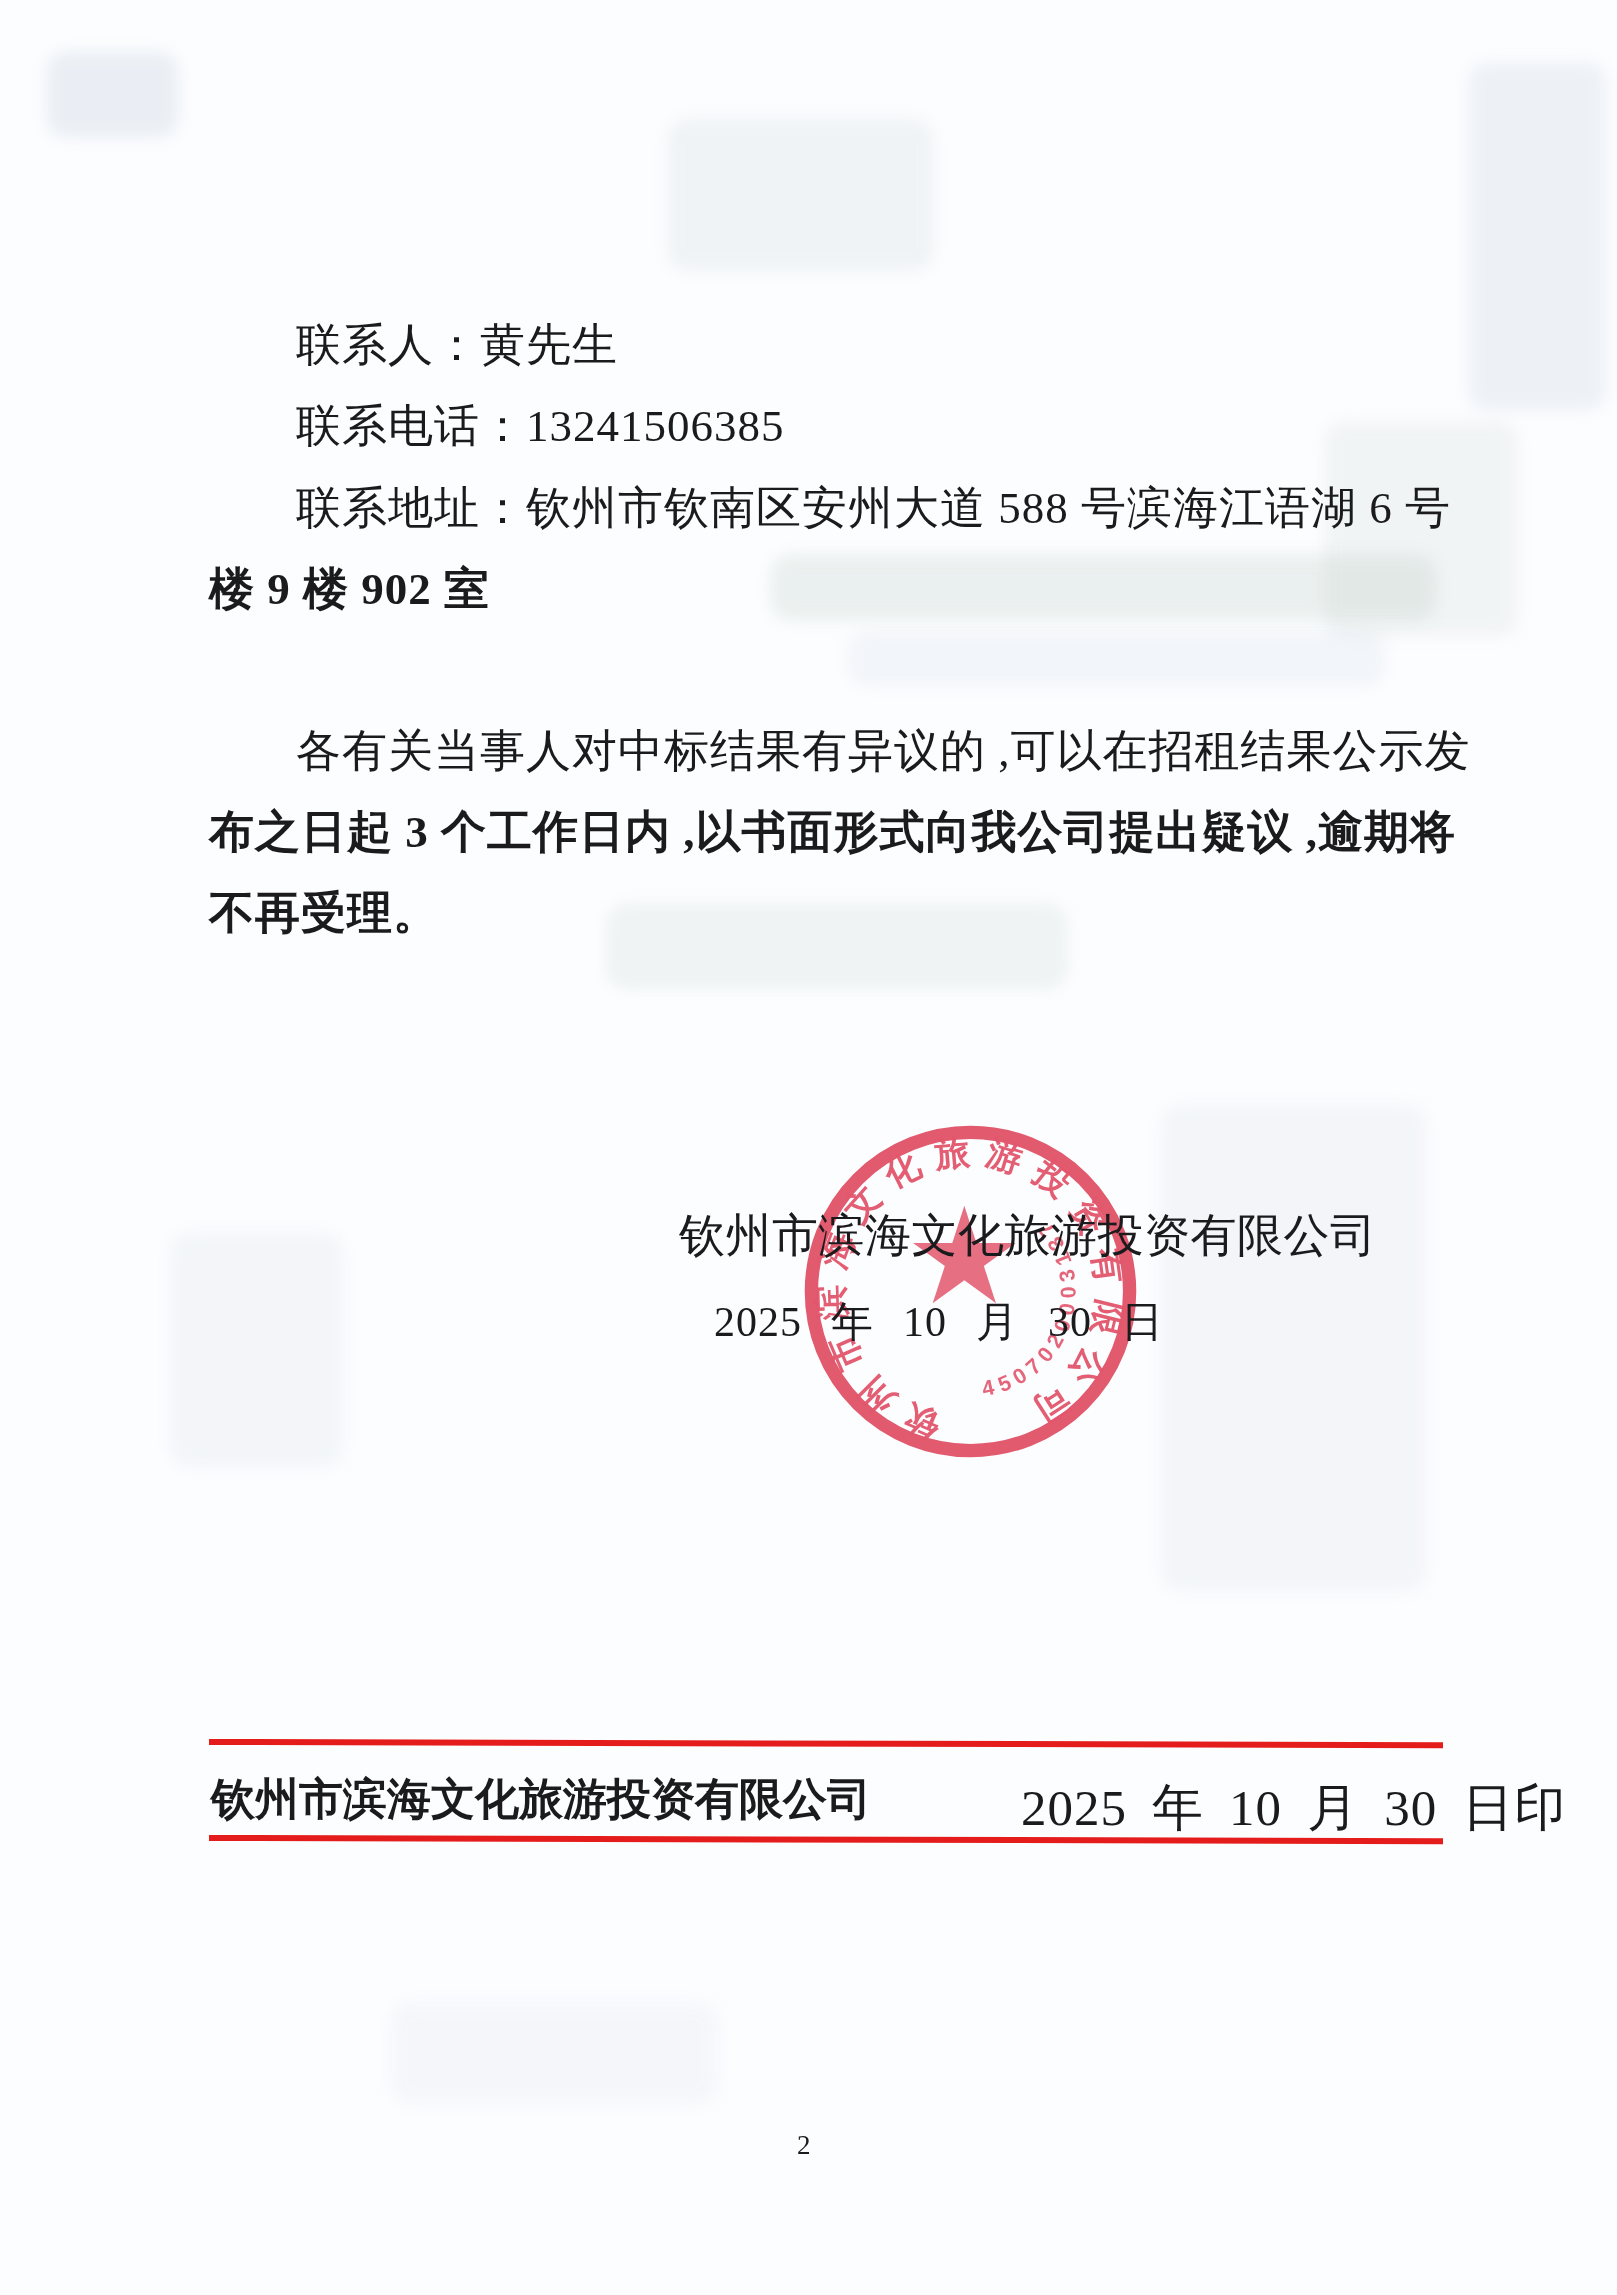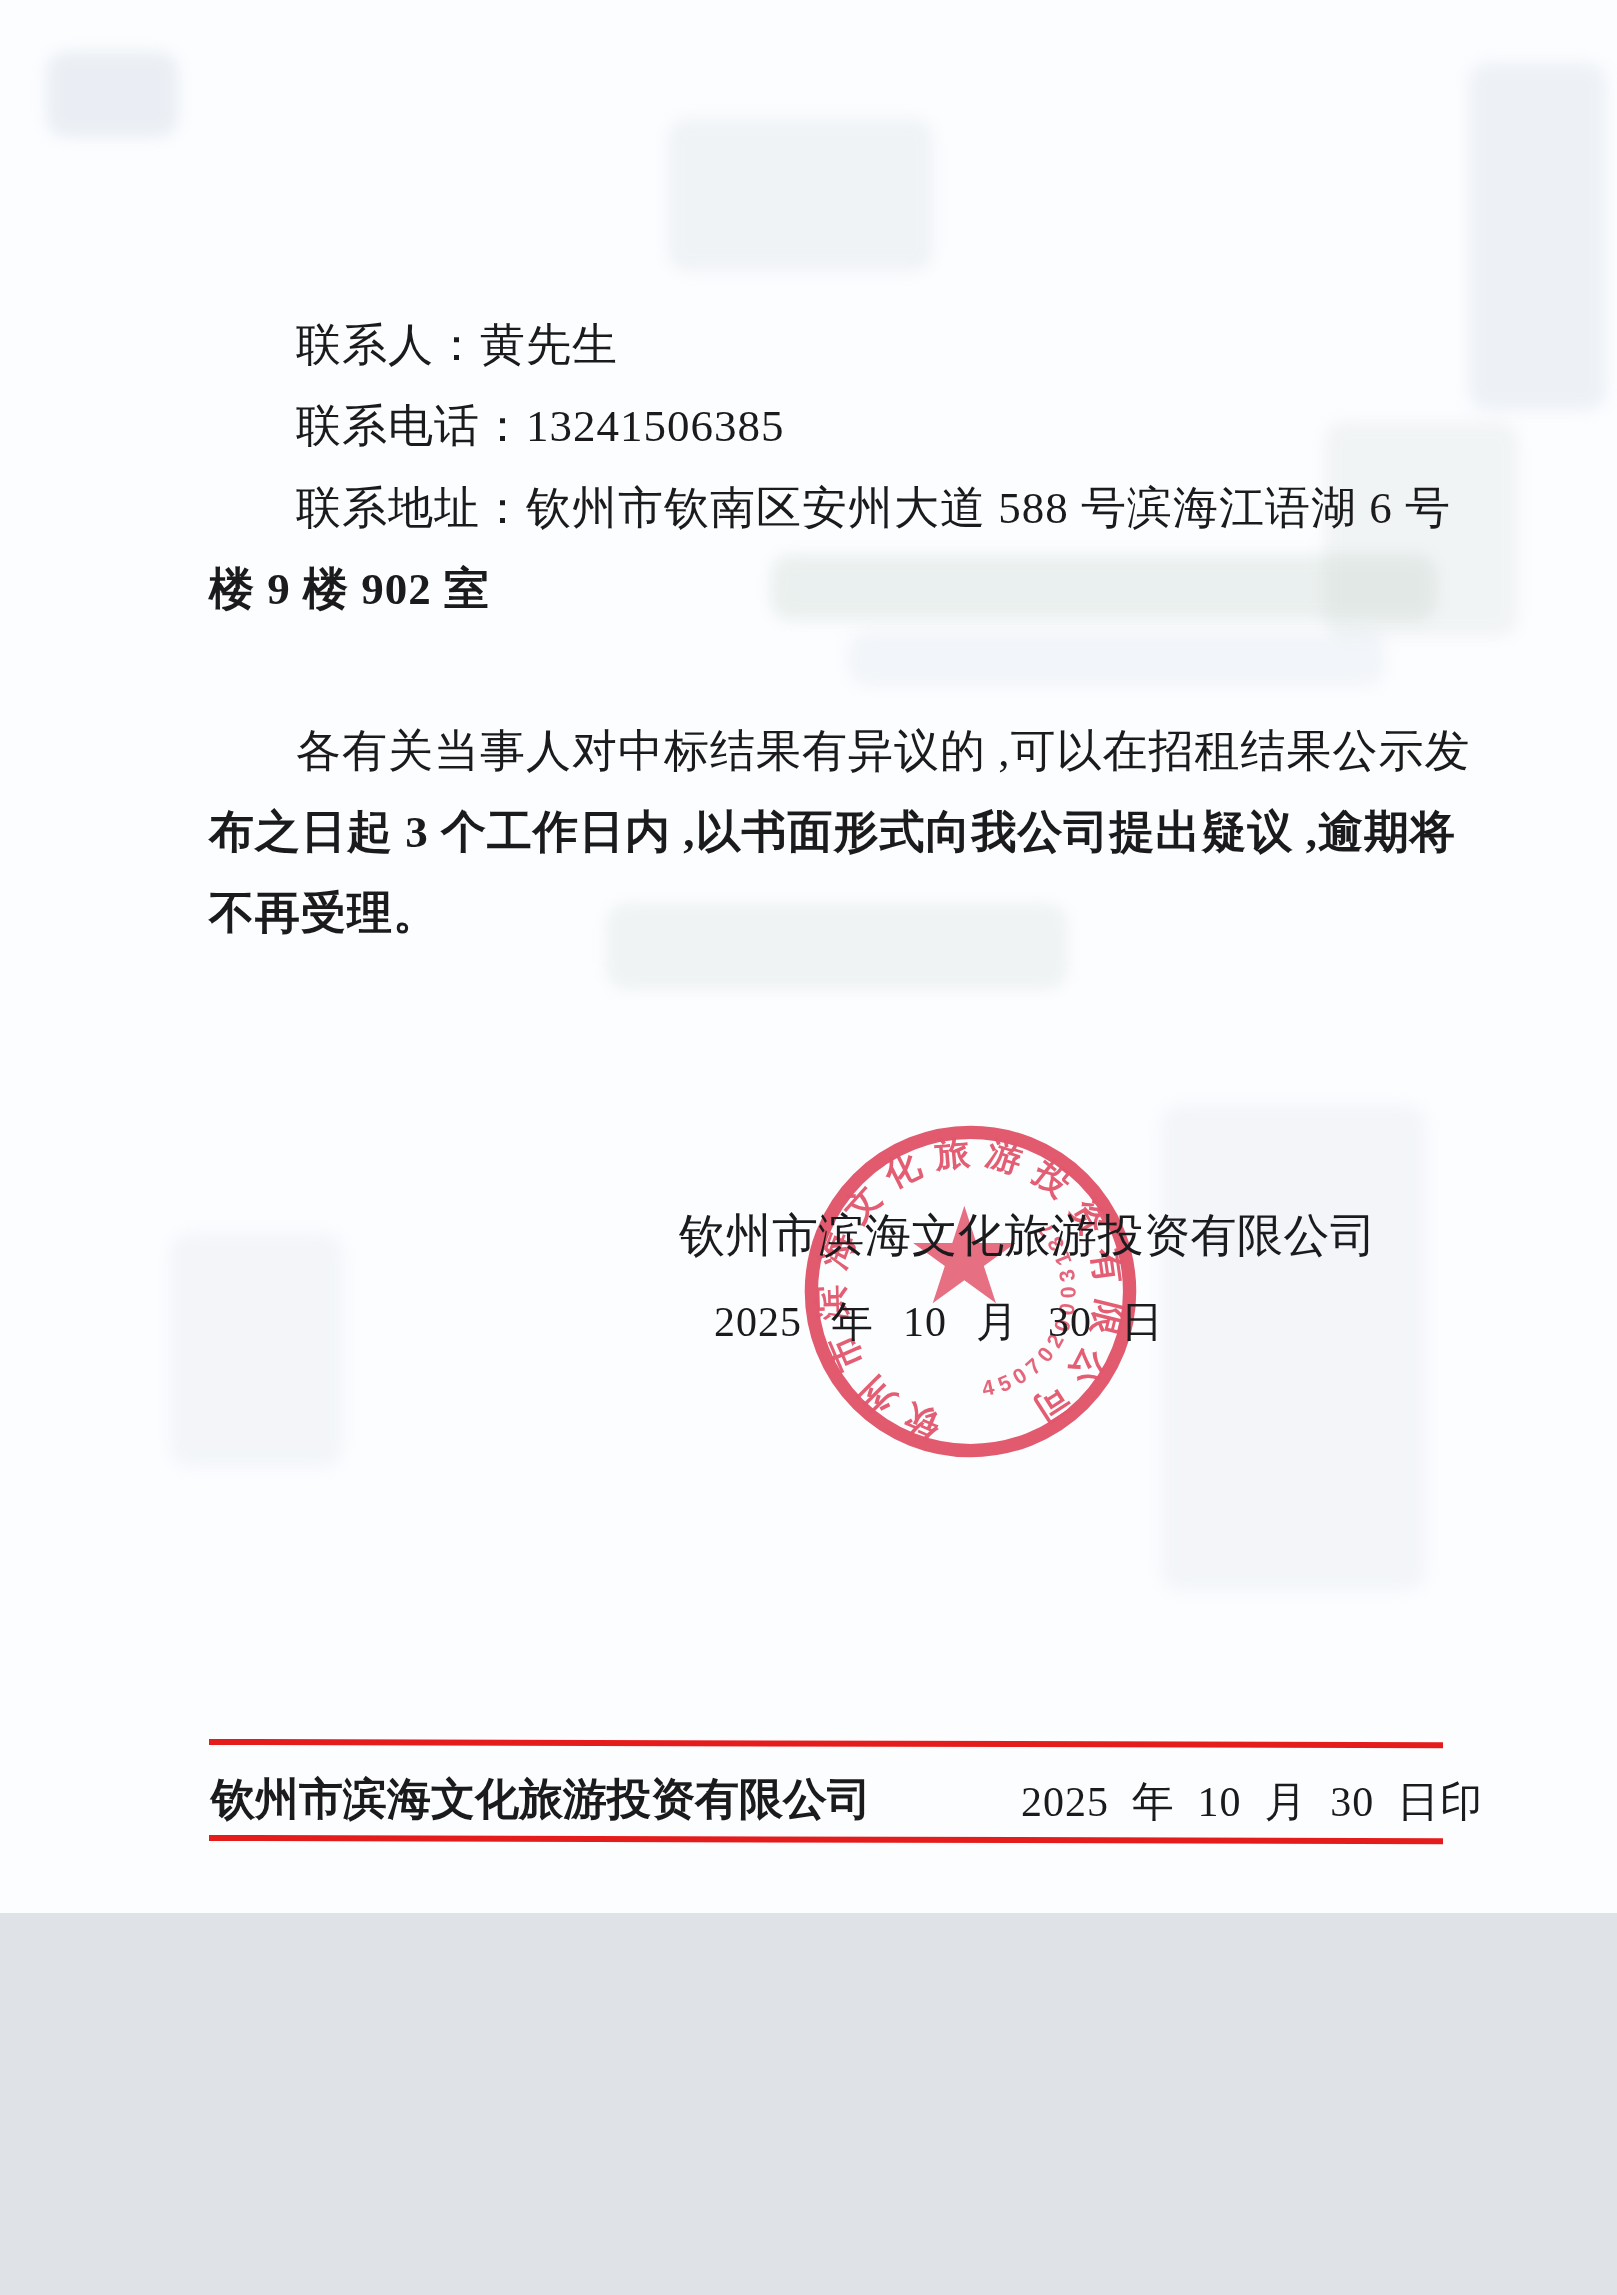--- a/index.html
+++ b/index.html
@@ -1,18 +1,18 @@
 <!DOCTYPE html>
 <html style="font-size:8.2px"><head>
 <meta charset="utf-8">
 <style>
   html,body{margin:0;padding:0;background:#dfe2e6;}
   .page{
     position:relative;
-    width:1617px;height:1913px;
+    width:1617px;height:2295px;
     background:#fcfdff;
     overflow:hidden;
     font-family:"Liberation Serif","DejaVu Serif",serif;
     color:#1b1b1d;
   }
   
   .ghost{
     position:absolute;
     border-radius:20.5px;
     filter:blur(7.2px);
@@ -59,21 +59,21 @@
     position:absolute;
     top:1770px;left:211px;
     font-family:"Liberation Sans","DejaVu Sans",sans-serif;
     font-weight:bold;
     font-size:44px;letter-spacing:0;white-space:pre;
     z-index:4;
   }
   .footer-date{
     position:absolute;
     top:1774px;left:1021px;
-    font-size:42px;letter-spacing:1px;word-spacing:11.3px;white-space:pre;
+    font-size:51px;letter-spacing:1px;word-spacing:11.3px;white-space:pre;
     z-index:4;
     text-align:center;
   }
   .page-number{
     position:absolute;
     top:2130px;left:797px;
     font-size:27px;
     z-index:2;
   }
   .seal text{

